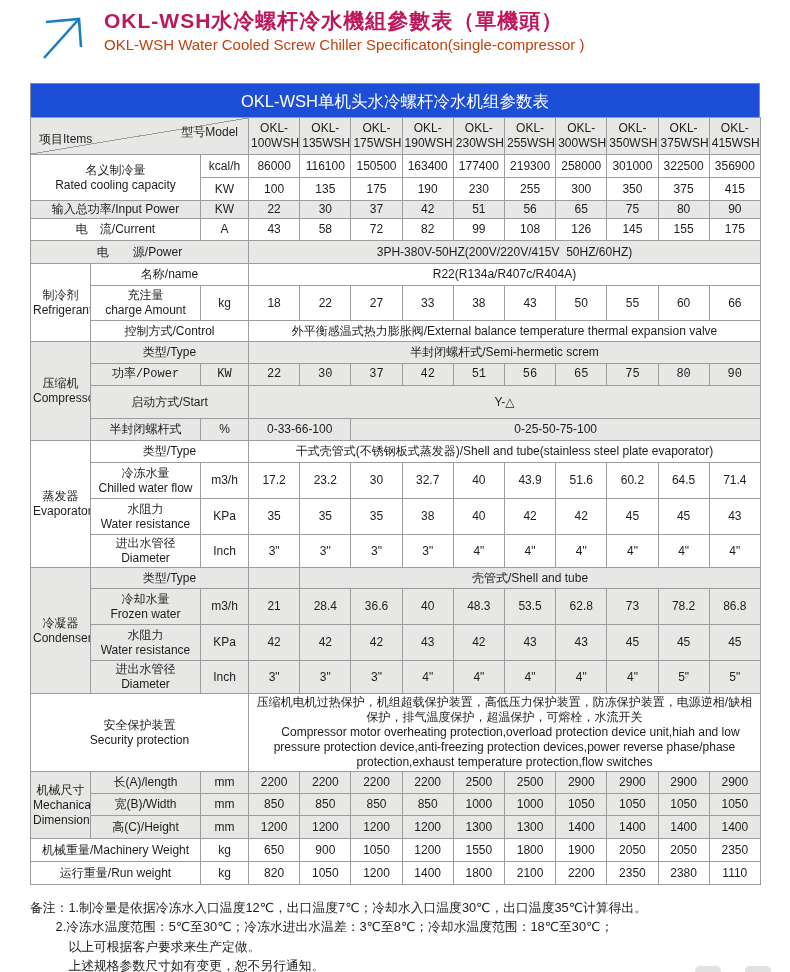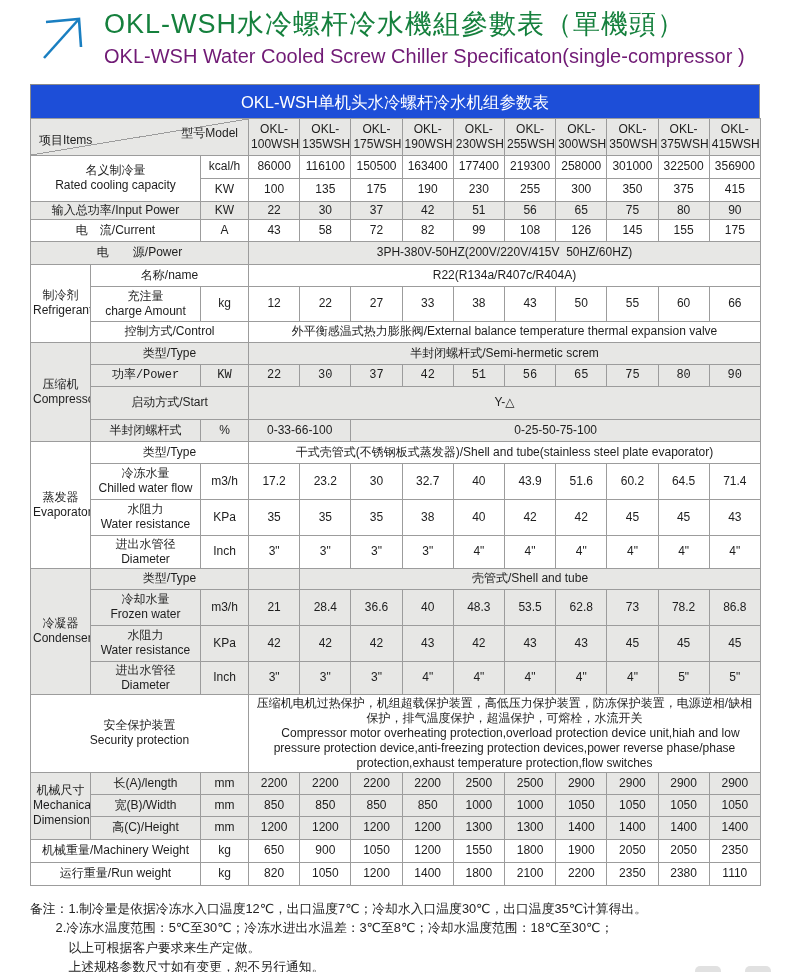--- a/index.html
+++ b/index.html
@@ -5,22 +5,22 @@
   * { margin:0; padding:0; box-sizing:border-box; }
   html,body { background:#ffffff; }
   body { font-family:"Liberation Sans","DejaVu Sans",sans-serif; color:#1d1d1d; }
   .page { position:relative; width:790px; height:972px; background:#ffffff; overflow:hidden; }
   .content { margin:0 30px; width:730px; }
 
   
   .doc-header { display:flex; align-items:flex-start; padding-top:8px; }
   .logo { width:62px; height:60px; flex:0 0 62px; margin-left:2px; }
   .titles { margin-left:10px; }
-  .title-zh { font-size:27px; font-weight:normal; color:#15803d; line-height:1.25; letter-spacing:1px; }
-  .title-en { font-size:20px; color:#701a75; line-height:1.3; margin-top:1px; }
+  .title-zh { font-size:21px; font-weight:bold; color:#be185d; line-height:1.25; letter-spacing:1px; }
+  .title-en { font-size:15px; color:#c2410c; line-height:1.3; margin-top:1px; }
 
   
   .table-caption { margin-top:15px; height:34px; line-height:34px; text-align:center;
     color:#ffffff; font-size:16.5px; border:1px solid #8b8b8b; border-bottom:none; }
 
   
   table.spec { width:730px; border-collapse:collapse; table-layout:fixed; }
   table.spec td { border:1px solid #9c9c9c; font-size:12px; text-align:center;
     vertical-align:middle; white-space:pre-line; line-height:1.25; padding:1px 2px;
     overflow:hidden; }
@@ -159,21 +159,21 @@
           <tr class="bg-w hb" style="height: 22px;">
             <td class="sec" rowspan="3">制冷剂
 Refrigerant</td>
             <td class="lbl" colspan="2">名称/name</td>
             <td class="val" colspan="10">R22(R134a/R407c/R404A)</td>
           </tr>
           <tr class="bg-w" style="height: 35px;">
             <td class="lbl">充注量
 charge Amount</td>
             <td class="unit">kg</td>
-            <td class="val">12</td>
+            <td class="val">18</td>
             <td class="val">22</td>
             <td class="val">27</td>
             <td class="val">33</td>
             <td class="val">38</td>
             <td class="val">43</td>
             <td class="val">50</td>
             <td class="val">55</td>
             <td class="val">60</td>
             <td class="val">66</td>
           </tr>

